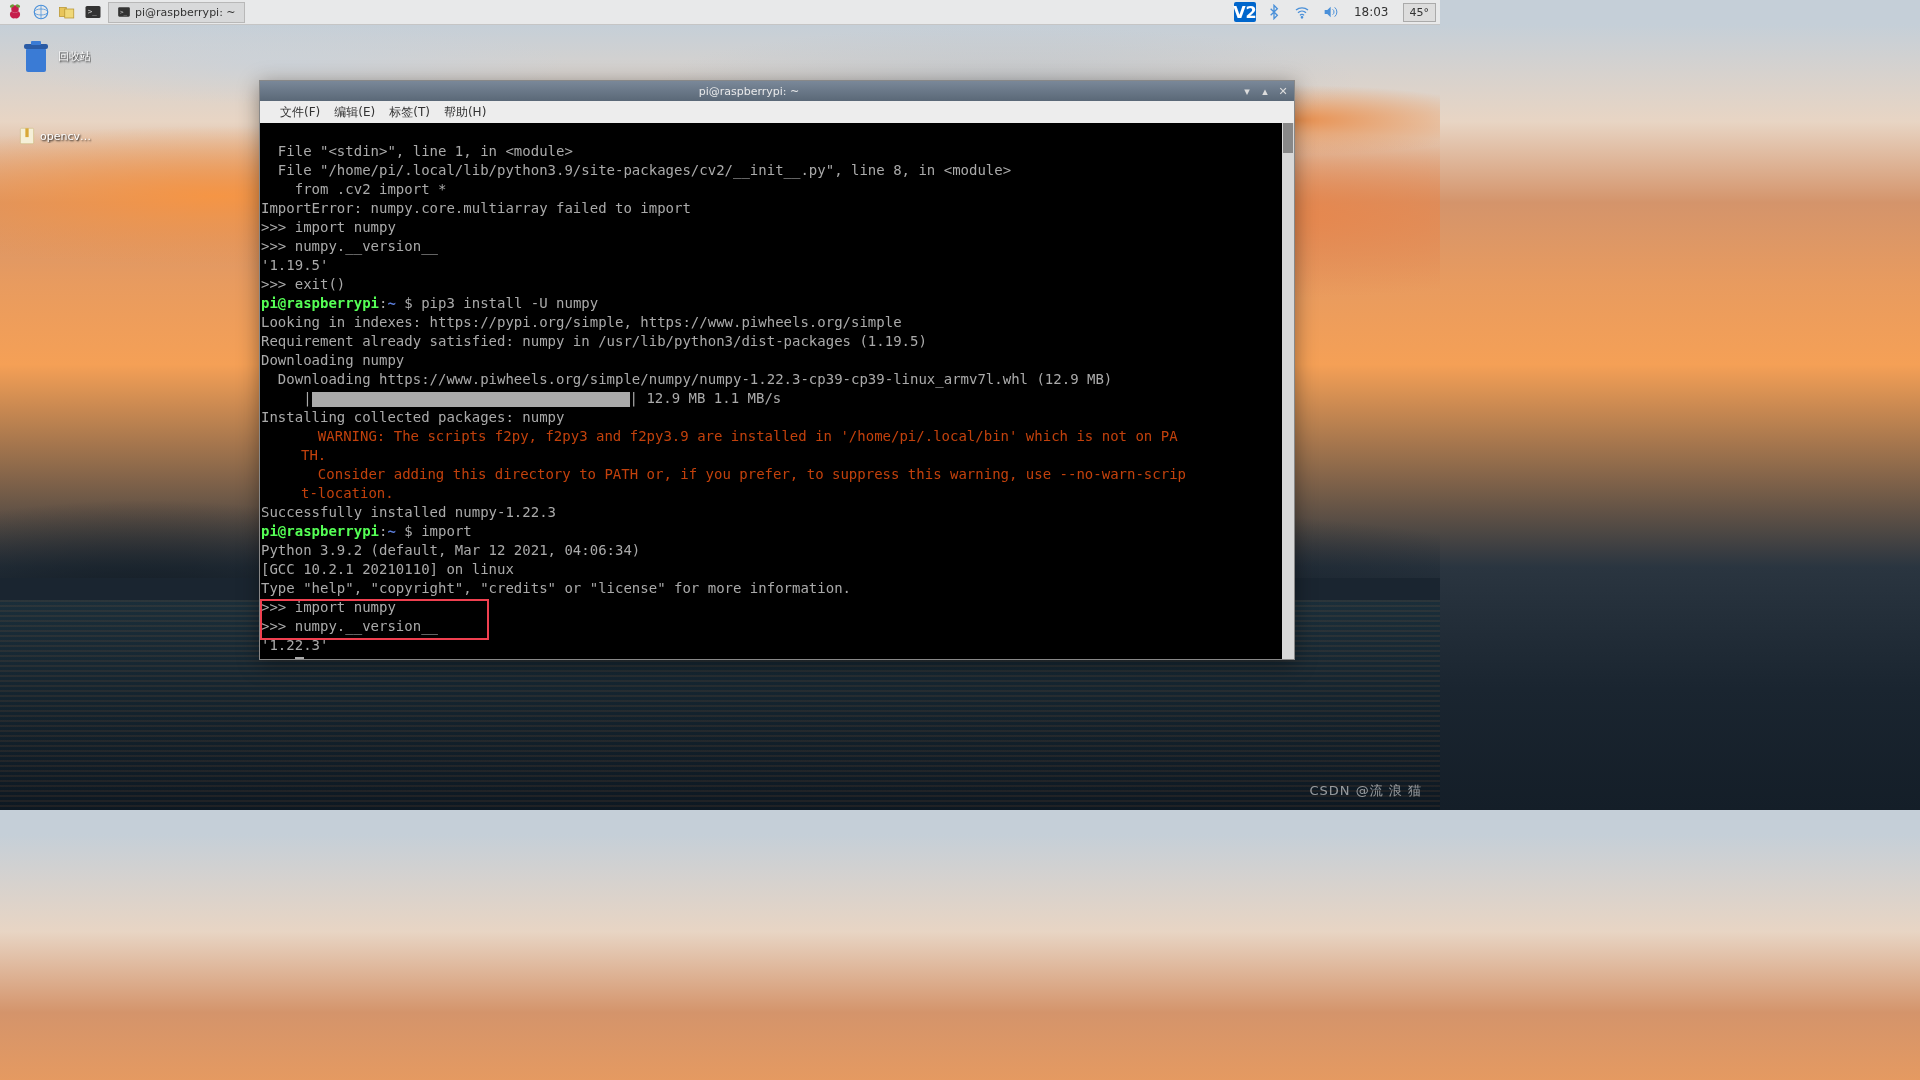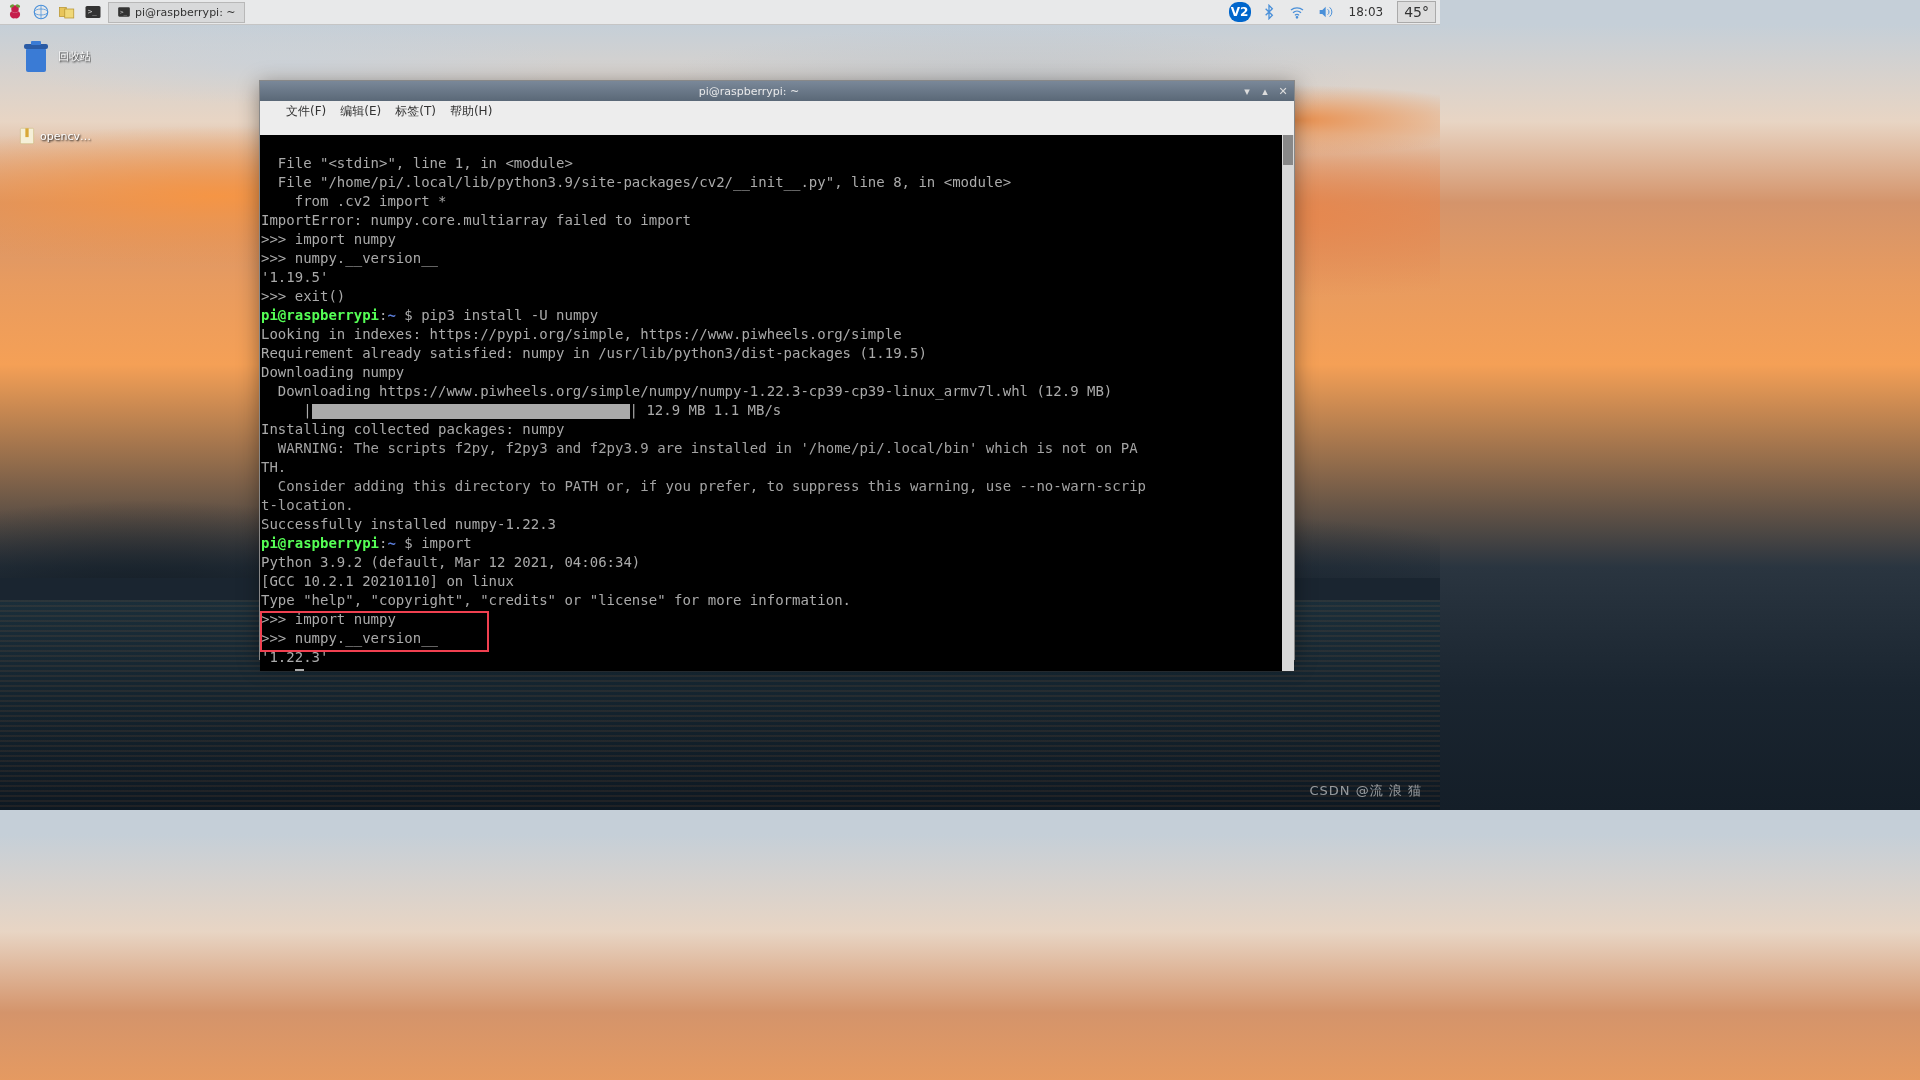--- a/index.html
+++ b/index.html
@@ -50,57 +50,57 @@
   display: flex; align-items: center; gap: 4px; padding: 2px 8px;
   background: #d8d9da; border: 1px solid #b8b8b8; height: 21px;
   font-size: 11px; color: #333; cursor: pointer;
 }
 .tb-task svg { width: 14px; height: 14px; }
 .taskbar-right {
   margin-left: auto; display: flex; align-items: center; gap: 8px; padding-right: 4px;
 }
 .tray-icon { width: 20px; height: 20px; display: flex; align-items: center; justify-content: center; cursor: pointer; }
 .tray-icon svg { width: 16px; height: 16px; }
-.vnc-icon { background: #0066cc; color: #fff; font-size: 12px; font-weight: bold; width: 22px; height: 20px; display: flex; align-items: center; justify-content: center; border-radius: 9px; }
+.vnc-icon { background: #0066cc; color: #fff; font-size: 16px; font-weight: bold; width: 22px; height: 20px; display: flex; align-items: center; justify-content: center; border-radius: 2px; }
 .clock { font-size: 12px; color: #333; padding: 0 6px; }
-.temp { font-size: 14px; color: #333; padding: 2px 6px; border: 1px solid #aaa; background: #ddd; }
+.temp { font-size: 11px; color: #333; padding: 2px 6px; border: 1px solid #aaa; background: #ddd; }
 .desktop-icon {
   position: absolute; width: 76px; display: flex; 
   align-items: center; gap: 2px; cursor: pointer;
 }
 .desktop-icon .ico { width: 40px; height: 40px; display: flex; align-items: center; justify-content: center; }
 .desktop-icon .lbl { font-size: 11px; color: #fff; text-shadow: 1px 1px 2px #000; text-align: center; white-space: nowrap; overflow: hidden; text-overflow: ellipsis; max-width: 76px; }
 .window {
   position: absolute; top: 80px; left: 259px; width: 1036px; height: 580px;
   background: #e8e9ea; border: 1px solid #888;
   box-shadow: 0 4px 20px rgba(0,0,0,0.4); z-index: 50;
 }
 .titlebar {
   height: 20px; background: linear-gradient(#7a8899, #5a6877);
   display: flex; align-items: center; color: #e8e9ea; font-size: 11px;
 }
 .titlebar-title { flex: 1; text-align: center; }
 .win-btns { display: flex; gap: 0; margin-right: 2px; }
 .win-btn { width: 18px; height: 16px; display: flex; align-items: center; justify-content: center; cursor: pointer; color: #ddd; font-size: 11px; }
 .menubar {
-  height: 34px; background: #ededed; display: flex; 
-  padding: 0 20px; gap: 2px; font-size: 12px; color: #333;
+  height: 22px; background: #ededed; display: flex; align-items: center;
+  padding: 0 14px; gap: 2px; font-size: 12px; color: #333;
 }
 .menu-item { padding: 2px 6px; cursor: pointer; }
 .term-wrap { position: relative; height: calc(100% - 42px); background: #000; }
 .term {
   font-family: "DejaVu Sans Mono", monospace; font-size: 14px;
   line-height: 19px; color: #aaaaaa; padding: 0 1px;
   white-space: pre; overflow: hidden; height: 100%;
 }
 .scrollbar { position: absolute; right: 0; top: 0; bottom: 0; width: 12px; background: #d8d8d8; }
 .scrollbar-thumb { position: absolute; left: 1px; right: 1px; top: 0; height: 30px; background: #888; }
 .c-green { color: #55ff55; font-weight: bold; }
 .c-blue { color: #5b7dd9; font-weight: bold; }
-.c-orange { color: #a3a3a3; }
+.c-orange { color: #c2410c; margin-left: 40px; }
 .c-white { color: #aaaaaa; }
 .c-prompt { color: #aaaaaa; }
 .progress-bar { display: inline-block; background: #aaaaaa; width: 318px; height: 15px; vertical-align: middle; }
 .hl-box {
   position: absolute; border: 2px solid #f04050; pointer-events: none;
 }
 .cursor-blk { display: inline-block; width: 9px; height: 16px; background: #aaaaaa; vertical-align: middle; }
 .watermark { position: absolute; right: 18px; bottom: 10px; color: rgba(255,255,255,0.55); font-size: 13px; letter-spacing: 1px; text-align: right; }
 </style>
 </head>

